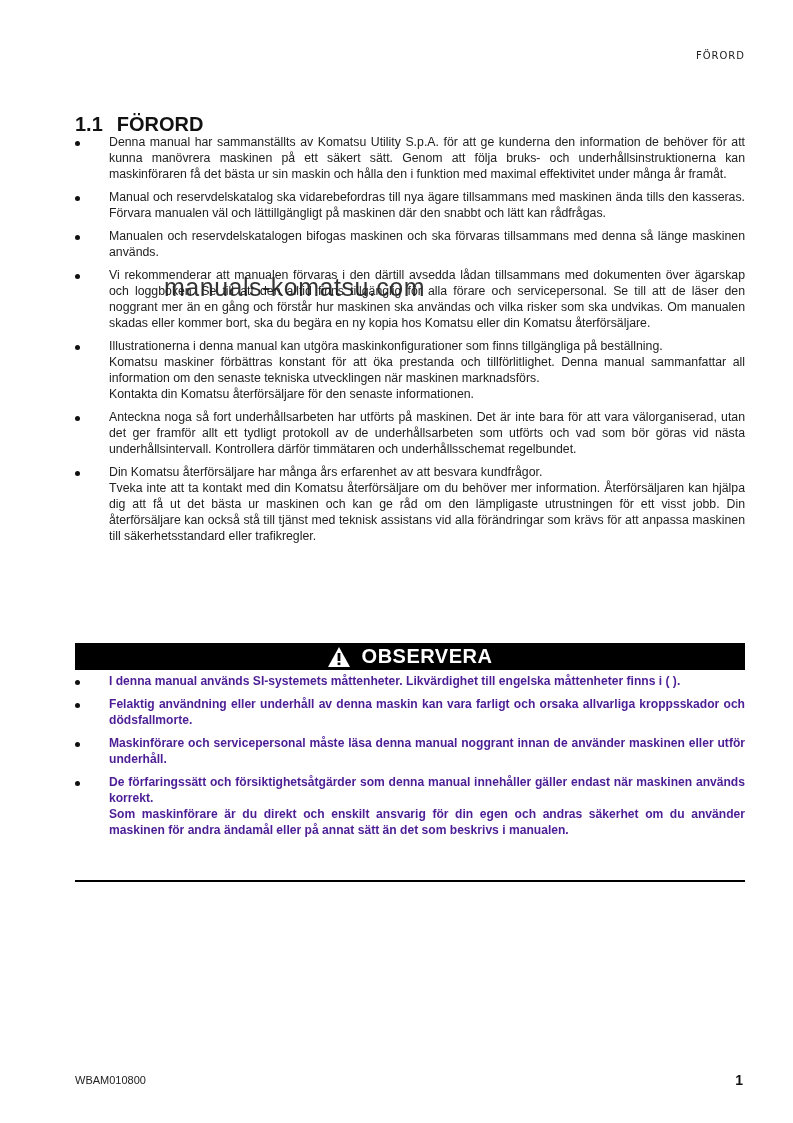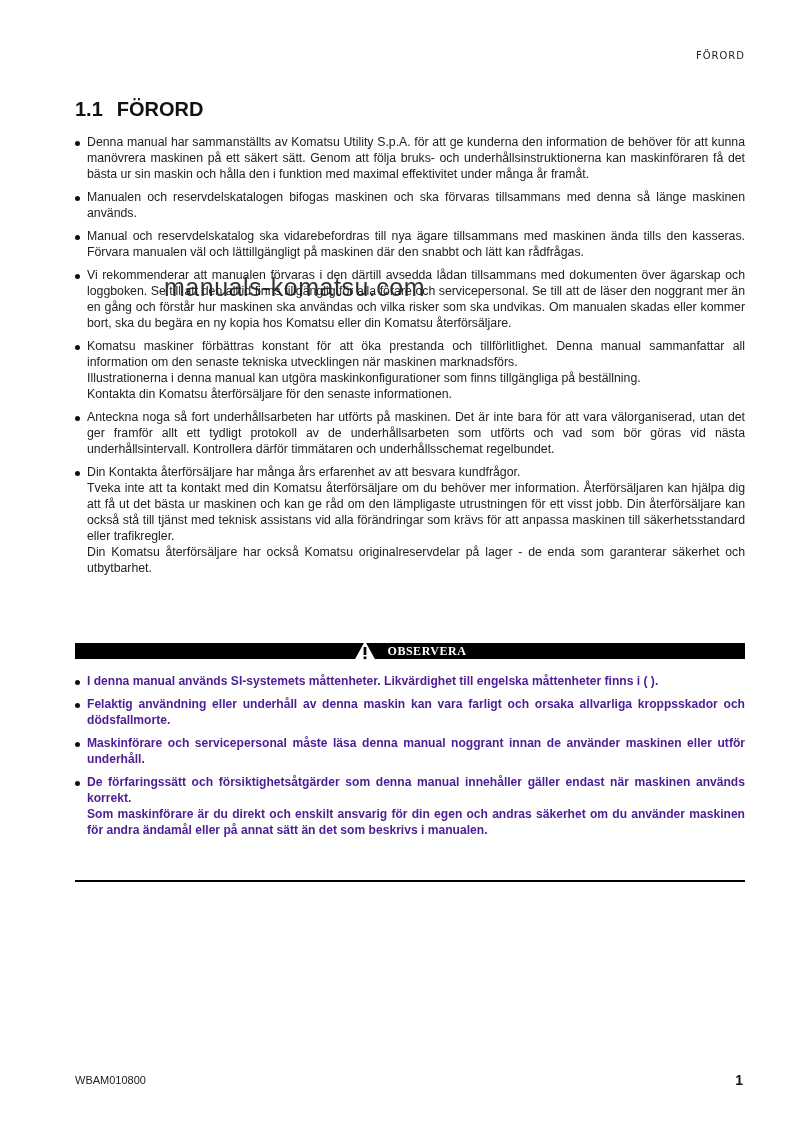--- a/index.html
+++ b/index.html
@@ -3,37 +3,37 @@
   <meta charset="utf-8">
   <style>
     html, body { margin: 0; padding: 0; background: #ffffff; }
     body { width: 793px; height: 1123px; position: relative; overflow: hidden; color: #111; }
     .page { position: absolute; left: 0; top: 0; width: 793px; height: 1123px; }
     .running-head {
       position: absolute; right: 48px; top: 50px;
       font-family: "DejaVu Sans", sans-serif; font-size: 10px; letter-spacing: 1px; color: #222;
     }
     .title {
-      position: absolute; left: 75px; top: 98px; margin: 0;
+      position: absolute; left: 75px; top: 113px; margin: 0;
       font-family: "Liberation Sans", sans-serif; font-weight: bold; font-size: 20px; color: #111;
     }
     .title .num { margin-right: 14px; }
     .body {
       position: absolute; left: 75px; top: 134px; width: 670px;
       font-family: "Liberation Sans", sans-serif; font-size: 12.3px; line-height: 16px; color: #222;
     }
     .para { position: relative; padding-left: 12px; margin-bottom: 7px; text-align: justify; }
     .para .bullet {
       position: absolute; left: 0; top: 7px; width: 5px; height: 5px; border-radius: 50%; background: #111;
     }
-    .para .line { display: block; }
+    .para .line { display: block; margin-left: 22px; }
     .notice-bar {
-      position: absolute; left: 75px; top: 643px; width: 670px; height: 16px;
+      position: absolute; left: 75px; top: 643px; width: 670px; height: 27px;
       background: #000; color: #fff; display: flex; align-items: center; justify-content: center;
-      font-family: Liberation Serif, serif; font-weight: bold; font-size: 12px; letter-spacing: 0.5px;
+      font-family: Liberation Sans, sans-serif; font-weight: bold; font-size: 20px; letter-spacing: 0.5px;
     }
     .notice-bar svg { margin-right: 12px; }
     .notice {
       position: absolute; left: 75px; top: 673px; width: 670px;
       font-family: "Liberation Sans", sans-serif; font-weight: bold; font-size: 12.1px; line-height: 16px; color: #4c1d95;
     }
     .notice .para { margin-bottom: 7px; }
     .rule { position: absolute; left: 75px; top: 880px; width: 670px; height: 2px; background: #000; }
     .watermark {
       position: absolute; left: 164px; top: 273px;
@@ -59,45 +59,44 @@
     <span class="num">1.1</span><span>FÖRORD</span>
   </h1>
 
   <div class="body">
     <div class="para">
       <span class="bullet"></span>
       <span class="line">Denna manual har sammanställts av Komatsu Utility S.p.A. för att ge kunderna den information de behöver för att kunna manövrera maskinen på ett säkert sätt. Genom att följa bruks- och underhållsinstruktionerna kan maskinföraren få det bästa ur sin maskin och hålla den i funktion med maximal effektivitet under många år framåt.</span>
     </div>
     <div class="para">
       <span class="bullet"></span>
-      <span class="line">Manualen och reservdelskatalogen bifogas maskinen och ska förvaras tillsammans med denna så länge maskinen används.</span>
+      <span class="line">Manual och reservdelskatalog ska vidarebefordras till nya ägare tillsammans med maskinen ända tills den kasseras. Förvara manualen väl och lättillgängligt på maskinen där den snabbt och lätt kan rådfrågas.</span>
     </div>
     <div class="para">
       <span class="bullet"></span>
-      <span class="line">Manual och reservdelskatalog ska vidarebefordras till nya ägare tillsammans med maskinen ända tills den kasseras. Förvara manualen väl och lättillgängligt på maskinen där den snabbt och lätt kan rådfrågas.</span>
+      <span class="line">Manualen och reservdelskatalogen bifogas maskinen och ska förvaras tillsammans med denna så länge maskinen används.</span>
     </div>
     <div class="para">
       <span class="bullet"></span>
       <span class="line">Vi rekommenderar att manualen förvaras i den därtill avsedda lådan tillsammans med dokumenten över ägarskap och loggboken. Se till att den alltid finns tillgänglig för alla förare och servicepersonal. Se till att de läser den noggrant mer än en gång och förstår hur maskinen ska användas och vilka risker som ska undvikas. Om manualen skadas eller kommer bort, ska du begära en ny kopia hos Komatsu eller din Komatsu återförsäljare.</span>
     </div>
     <div class="para">
       <span class="bullet"></span>
+      <span class="line">Illustrationerna i denna manual kan utgöra maskinkonfigurationer som finns tillgängliga på beställning.</span>
       <span class="line">Komatsu maskiner förbättras konstant för att öka prestanda och tillförlitlighet. Denna manual sammanfattar all information om den senaste tekniska utvecklingen när maskinen marknadsförs.</span>
-      <span class="line">Illustrationerna i denna manual kan utgöra maskinkonfigurationer som finns tillgängliga på beställning.</span>
       <span class="line">Kontakta din Komatsu återförsäljare för den senaste informationen.</span>
     </div>
     <div class="para">
       <span class="bullet"></span>
       <span class="line">Anteckna noga så fort underhållsarbeten har utförts på maskinen. Det är inte bara för att vara välorganiserad, utan det ger framför allt ett tydligt protokoll av de underhållsarbeten som utförts och vad som bör göras vid nästa underhållsintervall. Kontrollera därför timmätaren och underhållsschemat regelbundet.</span>
     </div>
     <div class="para">
       <span class="bullet"></span>
-      <span class="line">Din Kontakta återförsäljare har många års erfarenhet av att besvara kundfrågor.</span>
+      <span class="line">Din Komatsu återförsäljare har många års erfarenhet av att besvara kundfrågor.</span>
       <span class="line">Tveka inte att ta kontakt med din Komatsu återförsäljare om du behöver mer information. Återförsäljaren kan hjälpa dig att få ut det bästa ur maskinen och kan ge råd om den lämpligaste utrustningen för ett visst jobb. Din återförsäljare kan också stå till tjänst med teknisk assistans vid alla förändringar som krävs för att anpassa maskinen till säkerhetsstandard eller trafikregler.</span>
-      <span class="line">Din Komatsu återförsäljare har också Komatsu originalreservdelar på lager - de enda som garanterar säkerhet och utbytbarhet.</span>
     </div>
   </div>
 
   <div class="watermark">manuals-komatsu.com</div>
 
   <div class="notice-bar">
     <svg width="22" height="20" viewBox="0 0 22 20">
       <polygon points="11,0 22,20 0,20" fill="#ffffff"></polygon>
       <rect x="9.6" y="6" width="2.8" height="8" fill="#000"></rect>
       <rect x="9.6" y="15.5" width="2.8" height="2.6" fill="#000"></rect>

